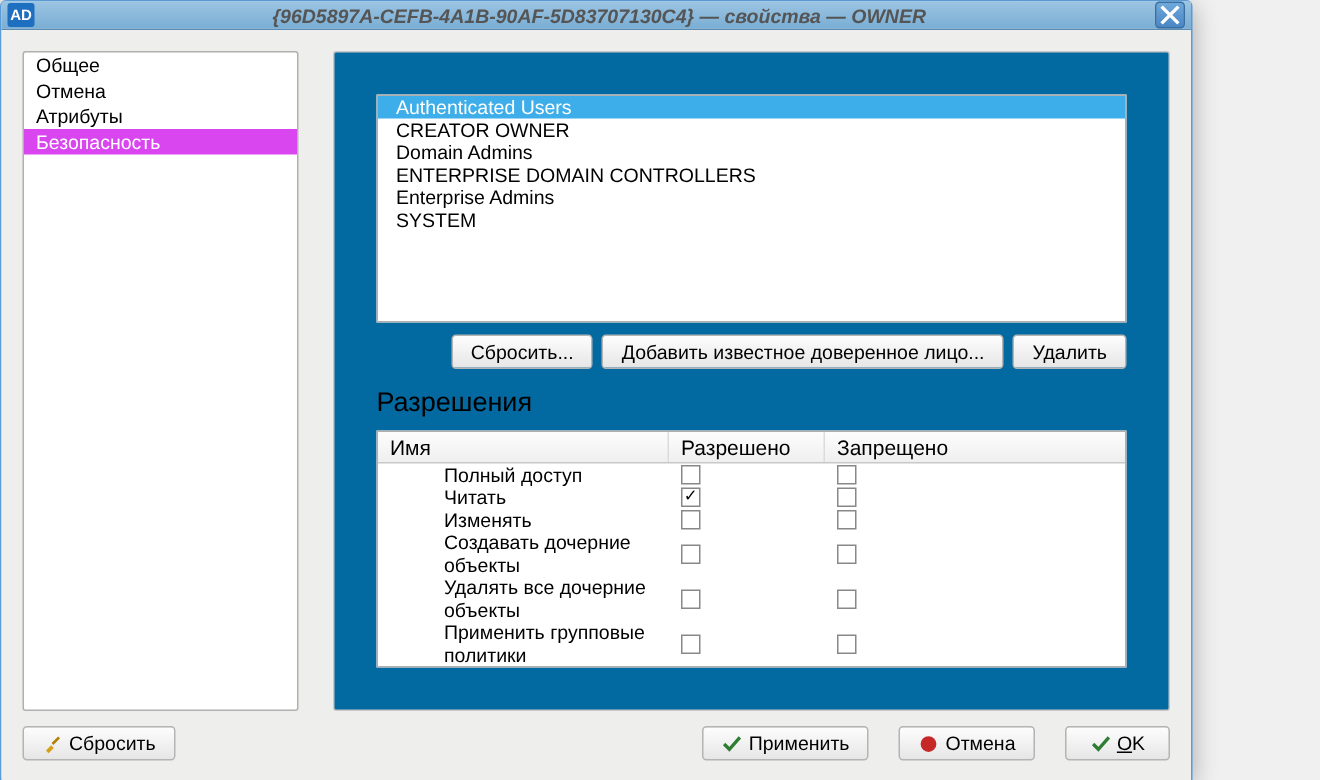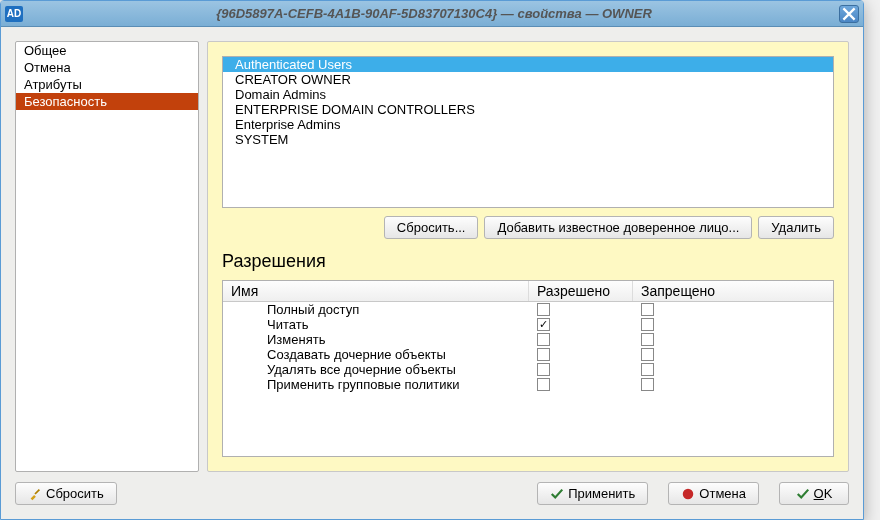--- a/index.html
+++ b/index.html
@@ -7,21 +7,21 @@
     margin: 0;
     font-family: "Segoe UI", Tahoma, sans-serif;
     font-size: 13px;
     background: #f0f0f0;
     color: #000;
     width: 880px;
     height: 520px;
     overflow: hidden;
   }
   .window {
-    width: 864px;
+    width: 795px;
     height: 520px;
     background: #fbfbfb;
     border: 1px solid #5a9bd5;
     border-radius: 4px 4px 0 0;
     display: flex;
     flex-direction: column;
     box-shadow: 0 4px 16px rgba(0,0,0,0.3);
   }
   .titlebar {
     height: 26px;
@@ -69,47 +69,47 @@
   .body-area {
     flex: 1;
     padding: 14px;
     display: flex;
     flex-direction: column;
     background: #eeeeec;
   }
   .main-row {
     flex: 1;
     display: flex;
-    gap: 8px;
+    gap: 23px;
     min-height: 0;
   }
   .sidebar {
     width: 184px;
     background: #fff;
     border: 1px solid #b0b0b0;
     border-radius: 2px;
     display: flex;
     flex-direction: column;
     overflow: hidden;
   }
   .sidebar-item {
     padding: 1px 8px;
     cursor: pointer;
     font-size: 13px;
   }
   .sidebar-item.selected {
-    background: #c2410c;
+    background: #d946ef;
     color: #fff;
   }
   .content-panel {
     flex: 1;
-    background: #fef9c3;
+    background: #0369a1;
     border: 1px solid #c8c8c8;
     border-radius: 2px;
-    padding: 14px;
+    padding: 28px;
     display: flex;
     flex-direction: column;
     gap: 8px;
     min-height: 0;
   }
   .principals-list {
     background: #fff;
     border: 1px solid #b0b0b0;
     height: 152px;
     overflow-y: auto;

